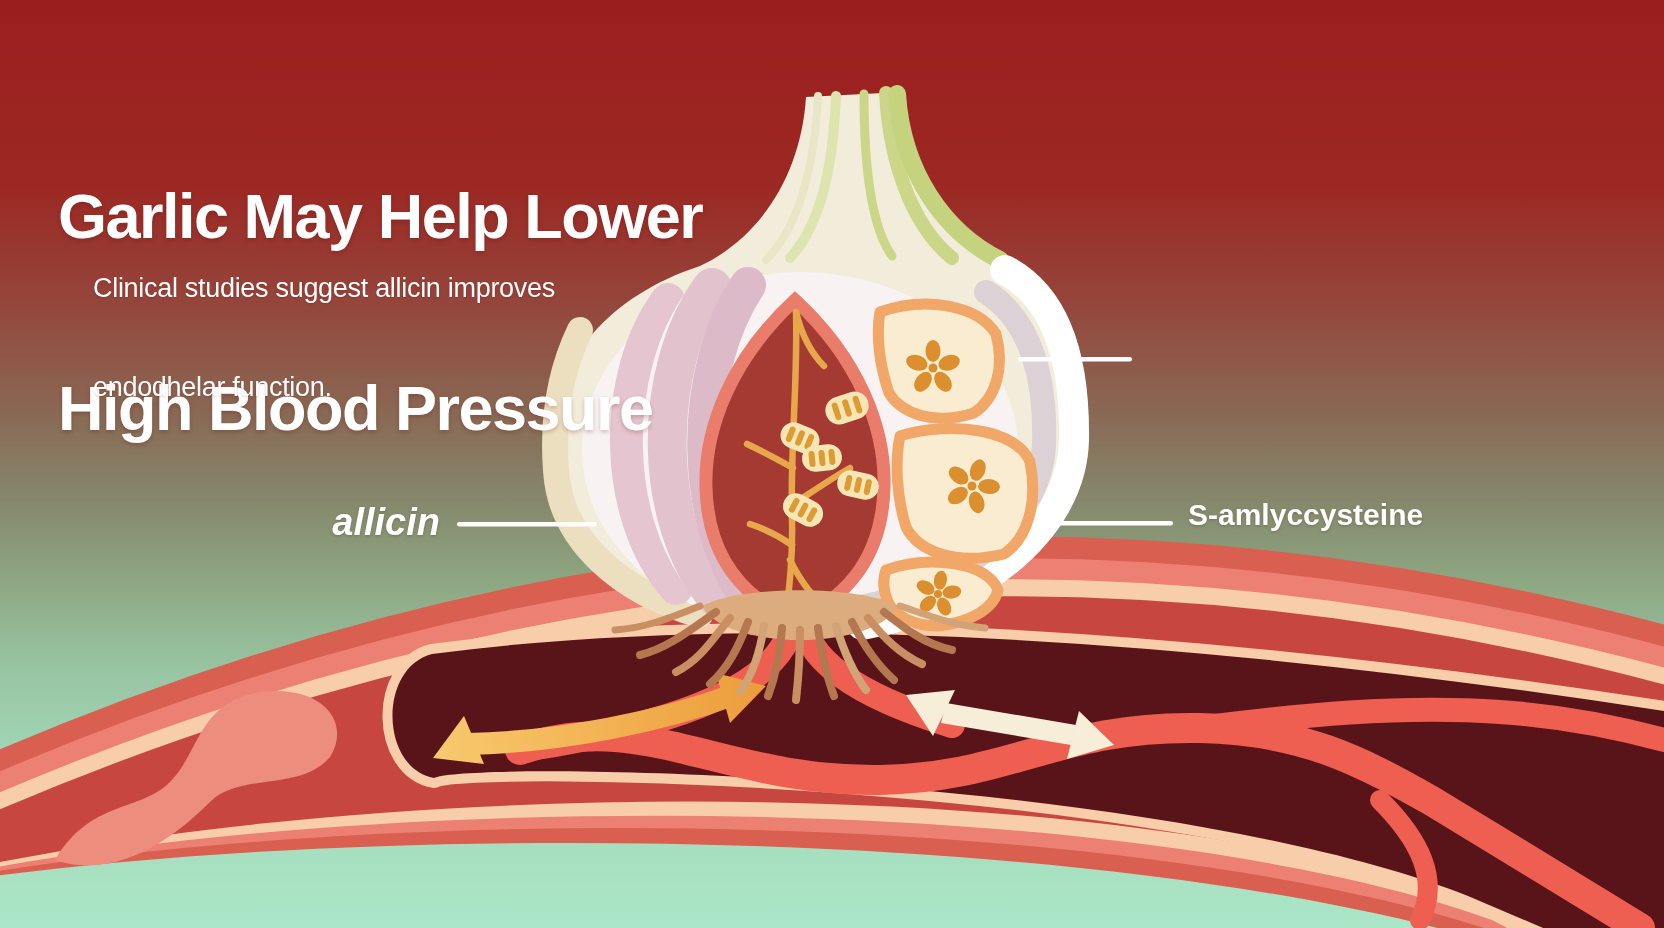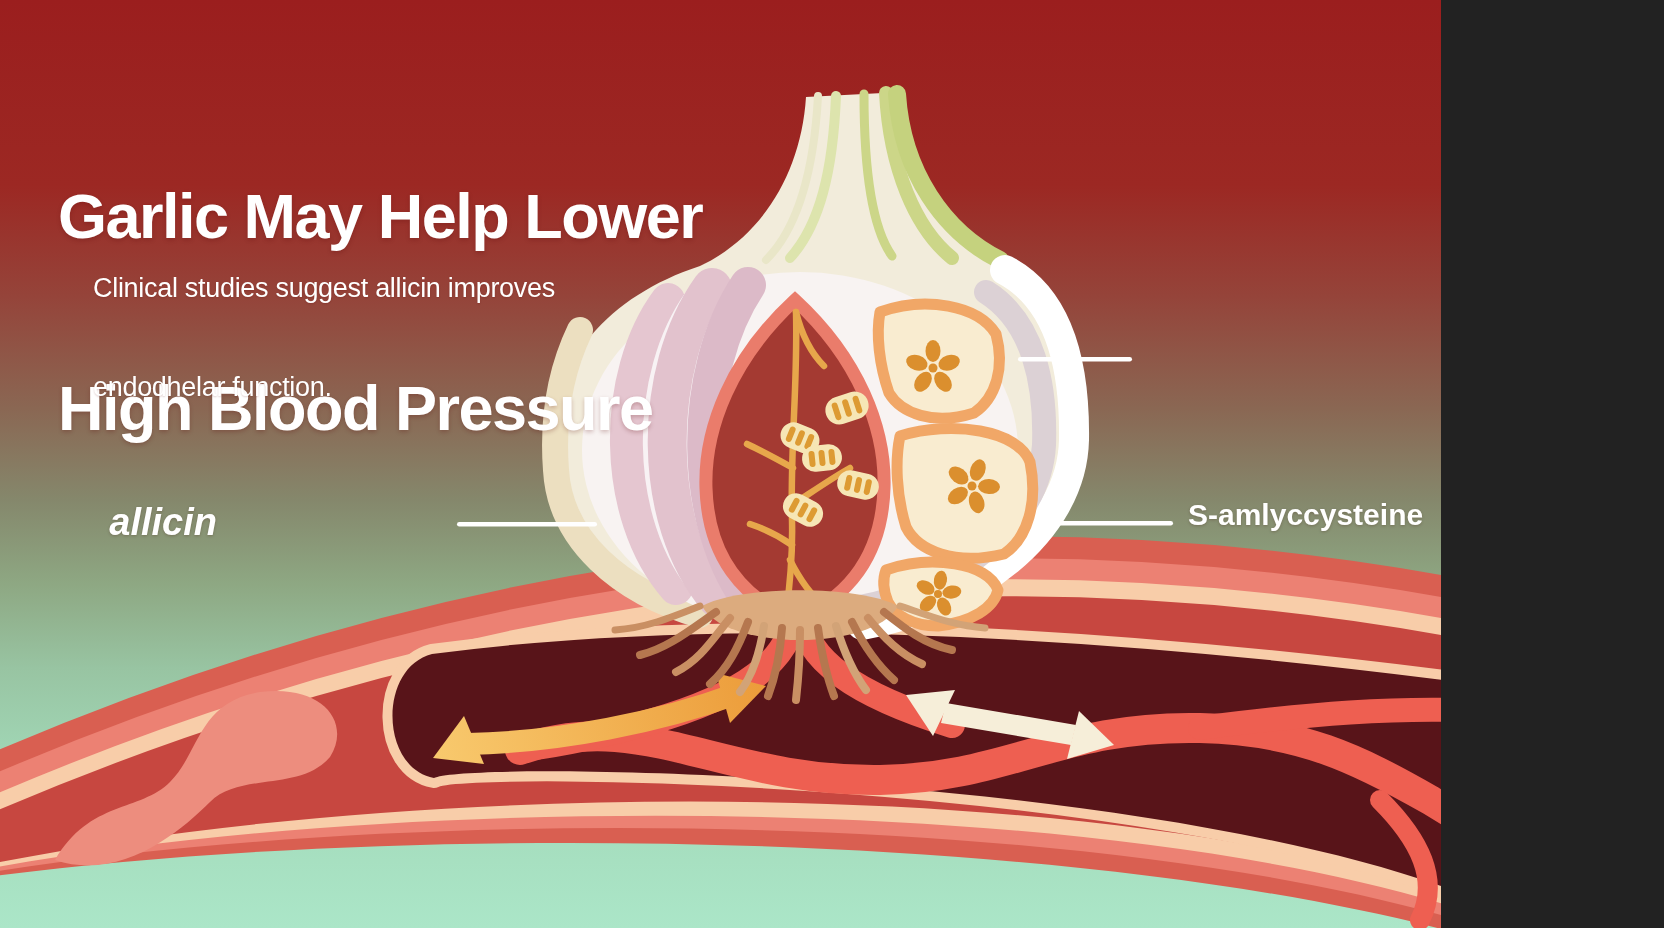--- a/index.html
+++ b/index.html
@@ -1,16 +1,16 @@
 <!DOCTYPE html>
 <html><head>
 <meta charset="utf-8">
 <style>
   html,body{margin:0;padding:0;background:#222;}
-  .stage{position:relative;width:1441px;height:928px;overflow:hidden;
+  .stage{position:relative;width:1664px;height:928px;overflow:hidden;
          font-family:"Liberation Sans",sans-serif;}
   .stage svg{position:absolute;left:0;top:0;}
   .txt{position:absolute;color:#ffffff;white-space:pre;}
   .title{left:58px;top:56px;font-size:63px;font-weight:700;line-height:64px;
          letter-spacing:-1.5px;text-shadow:0 2px 4px rgba(90,10,10,.25);}
   .subtitle{left:61px;top:206px;font-size:27px;font-weight:500;line-height:33px;
             letter-spacing:-.3px;text-shadow:0 1px 2px rgba(90,10,10,.2);margin-left:32px;}
   .lbl{font-weight:700;text-shadow:0 1px 3px rgba(60,20,10,.25);}
   .lbl-allicin{right:1224px;top:501px;font-size:38px;text-align:right;font-style:italic;}
   .lbl-tr{left:1146px;top:333px;font-size:46px;}

